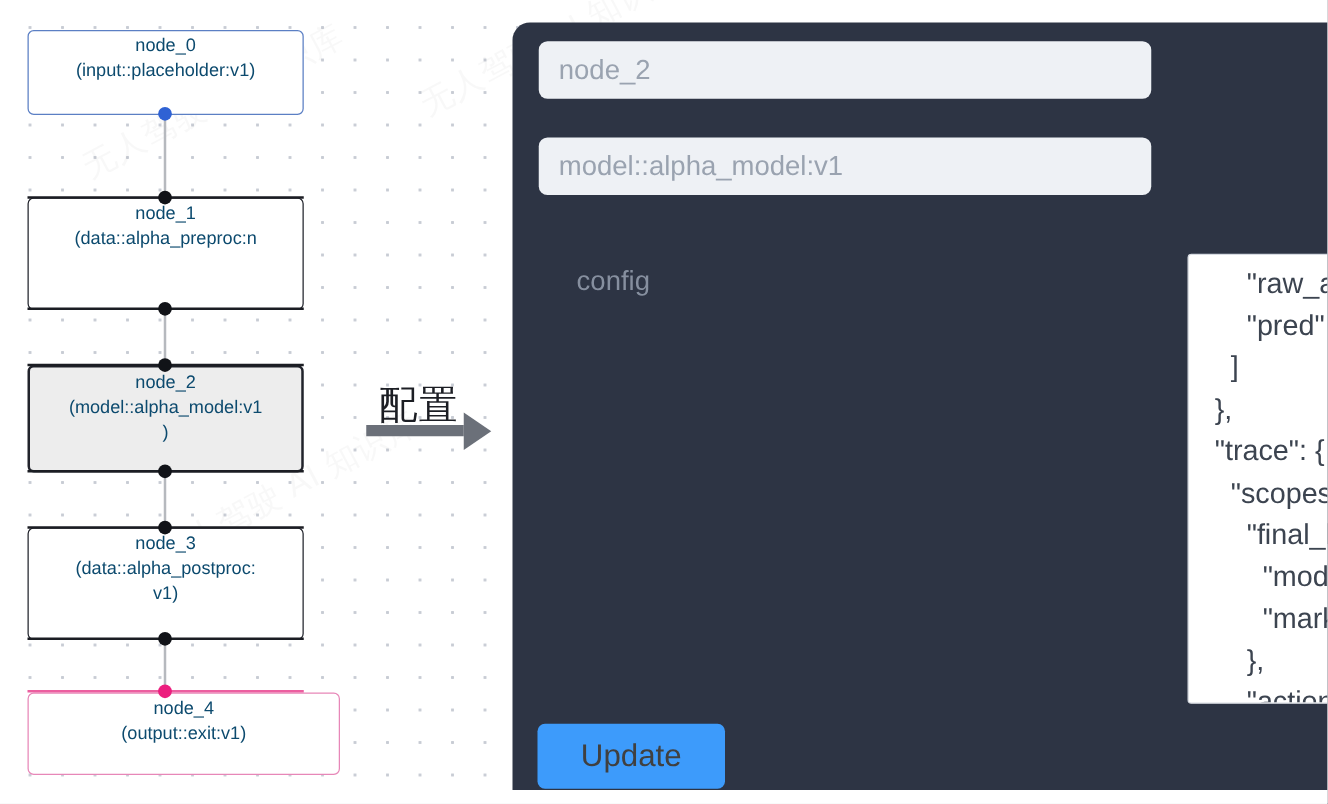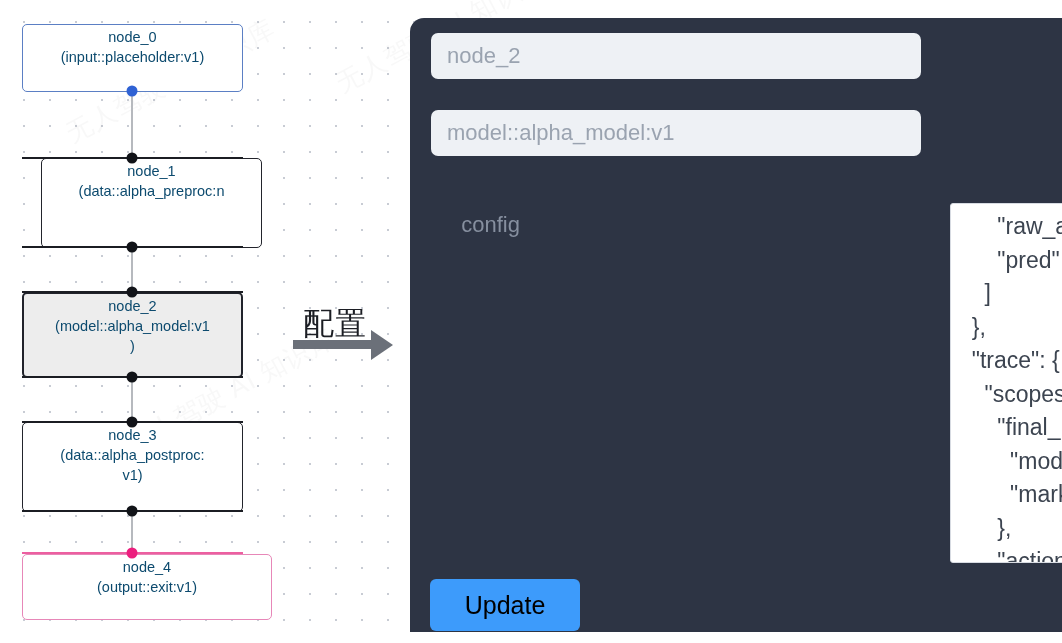--- a/index.html
+++ b/index.html
@@ -177,21 +177,21 @@
     white-space: pre;
     overflow: hidden;
   }
 
   #update-button {
     position: absolute;
     left: 20px; top: 561px;
     width: 150px; height: 52px;
     box-sizing: border-box;
     background: #3d9bfb;
-    color: #000000;
+    color: #404040;
     border: none;
     border-radius: 6px;
     font-size: 25px;
     font-family: "Liberation Sans", sans-serif;
     text-align: center;
     line-height: 42px;
     cursor: pointer;
     padding: 0;
   }
 </style>
@@ -215,21 +215,21 @@
   <div class="edge" style="left:131px; top:511px; height:41px;"></div>
 
   <div class="node input-node" style="left:22px; top:24px; width:221px; height:68px;">
     <div>
       <span class="lbl">node_0</span>
       <span class="lbl">(input::placeholder:v1)</span>
     </div>
   </div>
   <div class="handle blue" style="left:132px; top:91px;"></div>
 
-  <div class="node" style="left:22px; top:158px; width:221px; height:90px;margin-left:19px;">
+  <div class="node" style="left:22px; top:158px; width:221px; height:90px;">
     <div>
       <span class="lbl">node_1</span>
       <span class="lbl">(data::alpha_preproc:n</span>
     </div>
   </div>
   <div class="handle-bar" style="left:22px; top:158px; width:221px;"></div>
   <div class="handle" style="left:132px; top:158px;"></div>
   <div class="handle-bar" style="left:22px; top:247px; width:221px;"></div>
   <div class="handle" style="left:132px; top:247px;"></div>
 

